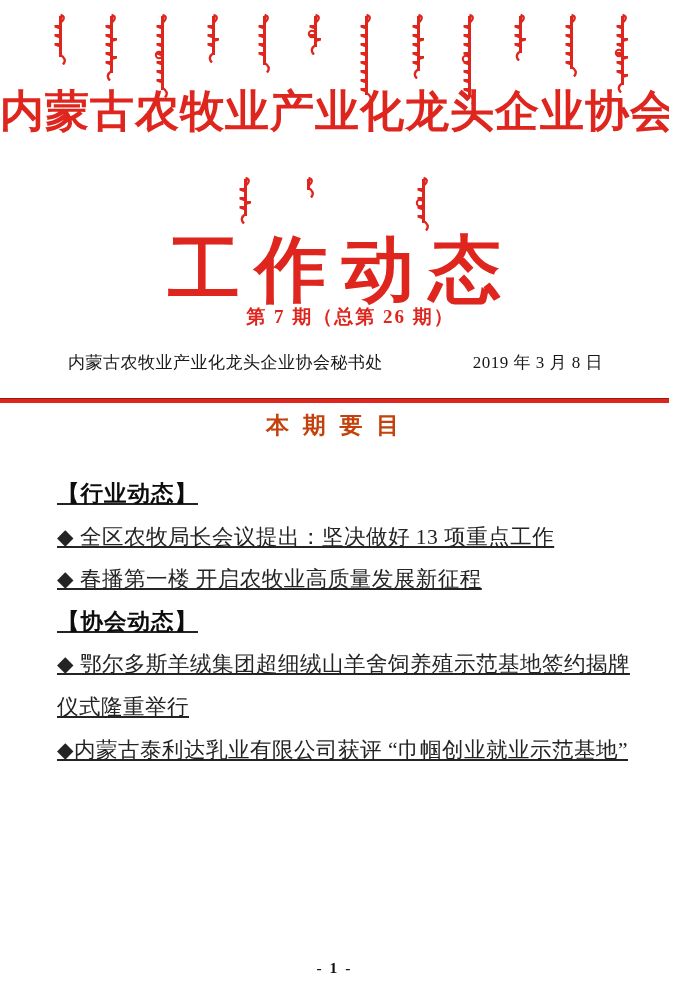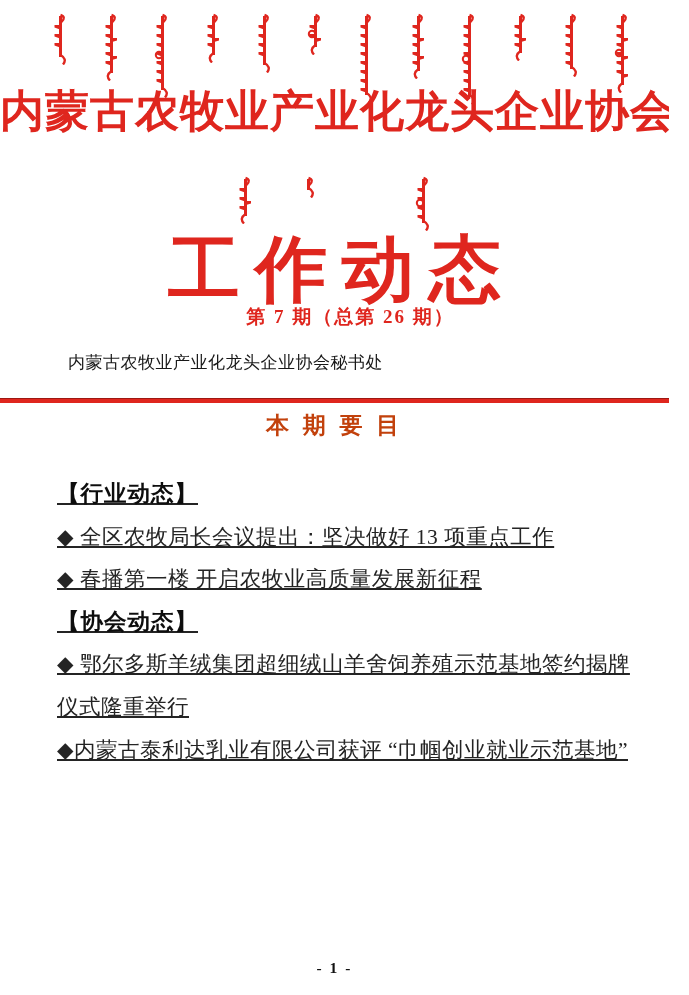--- a/index.html
+++ b/index.html
@@ -240,20 +240,21 @@
           <path d="M8.5 45 q7 4 2.5 9.5" stroke="#df261e" stroke-width="2.4" fill="none"></path>
         </svg></span>
     </div>
 
   <div class="bulletin-title">工作动态</div>
 
   <div class="issue-line">第 7 期（总第 26 期）</div>
 
   <div class="publisher-row">
     <span>内蒙古农牧业产业化龙头企业协会秘书处</span>
+    <span>2019 年 3 月 8 日</span>
   </div>
 
   <div class="rule"></div>
 
   <div class="contents-heading">本 期 要 目</div>
 
   <div class="toc">
     <p class="sec-title">【行业动态】</p>
     <p class="item">◆ 全区农牧局长会议提出：坚决做好 13 项重点工作</p>
     <p class="item">◆ 春播第一楼 开启农牧业高质量发展新征程</p>

